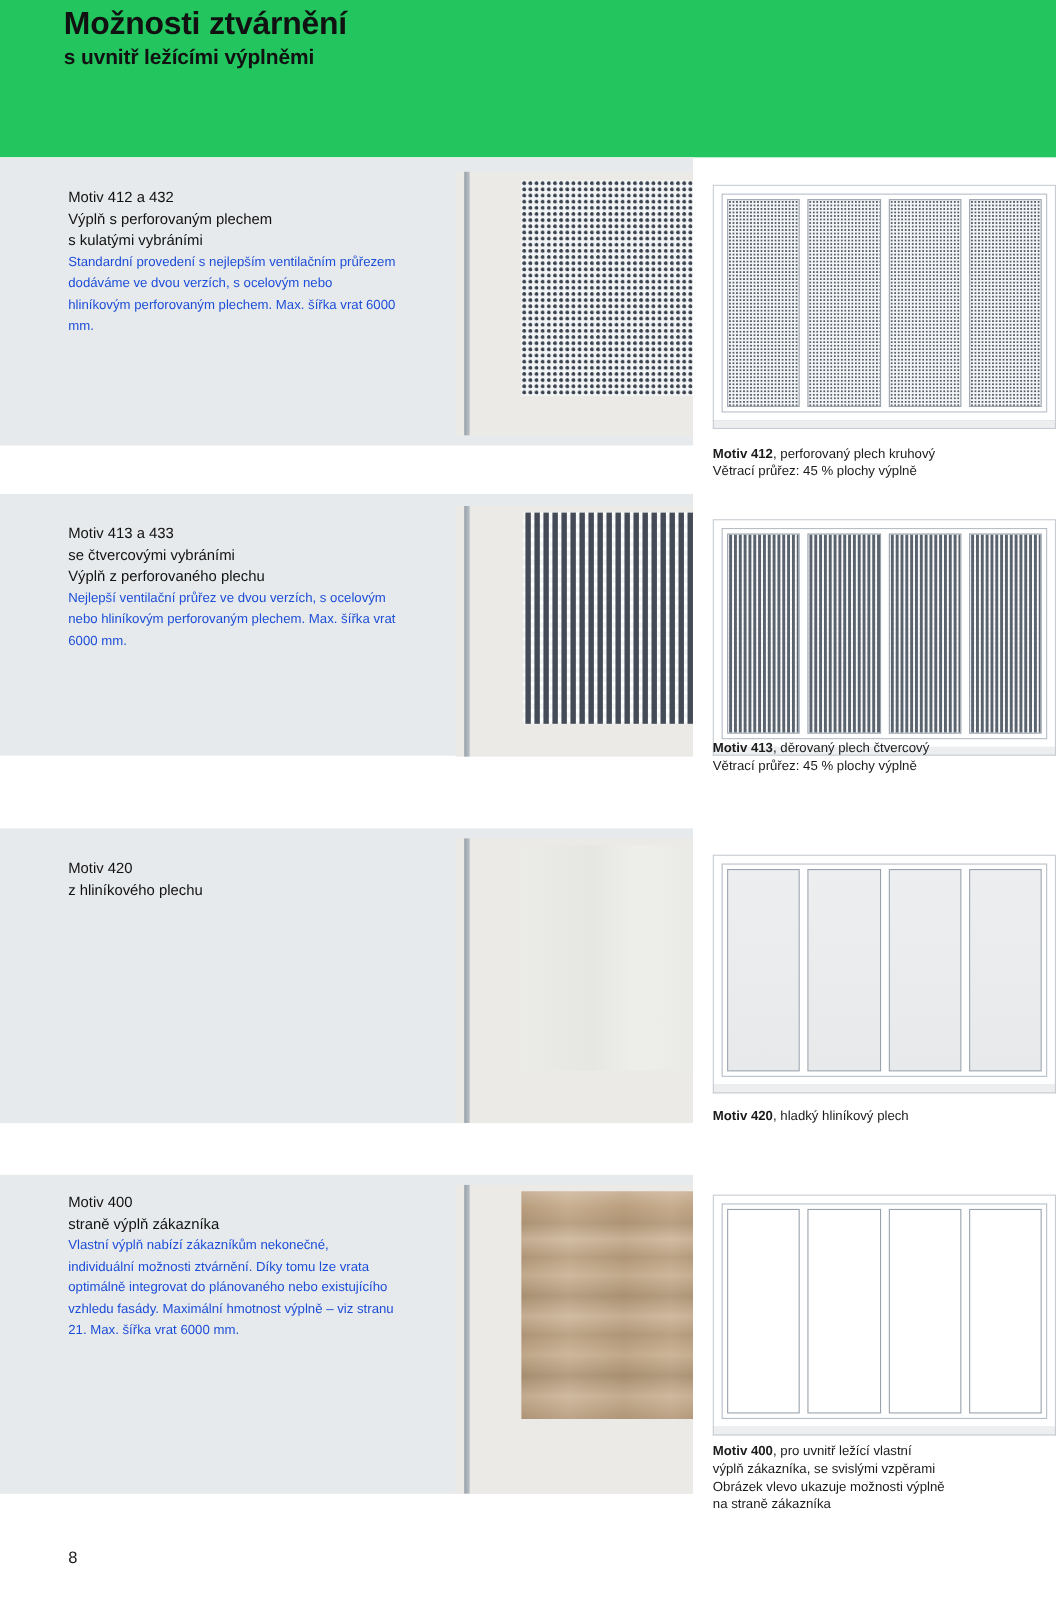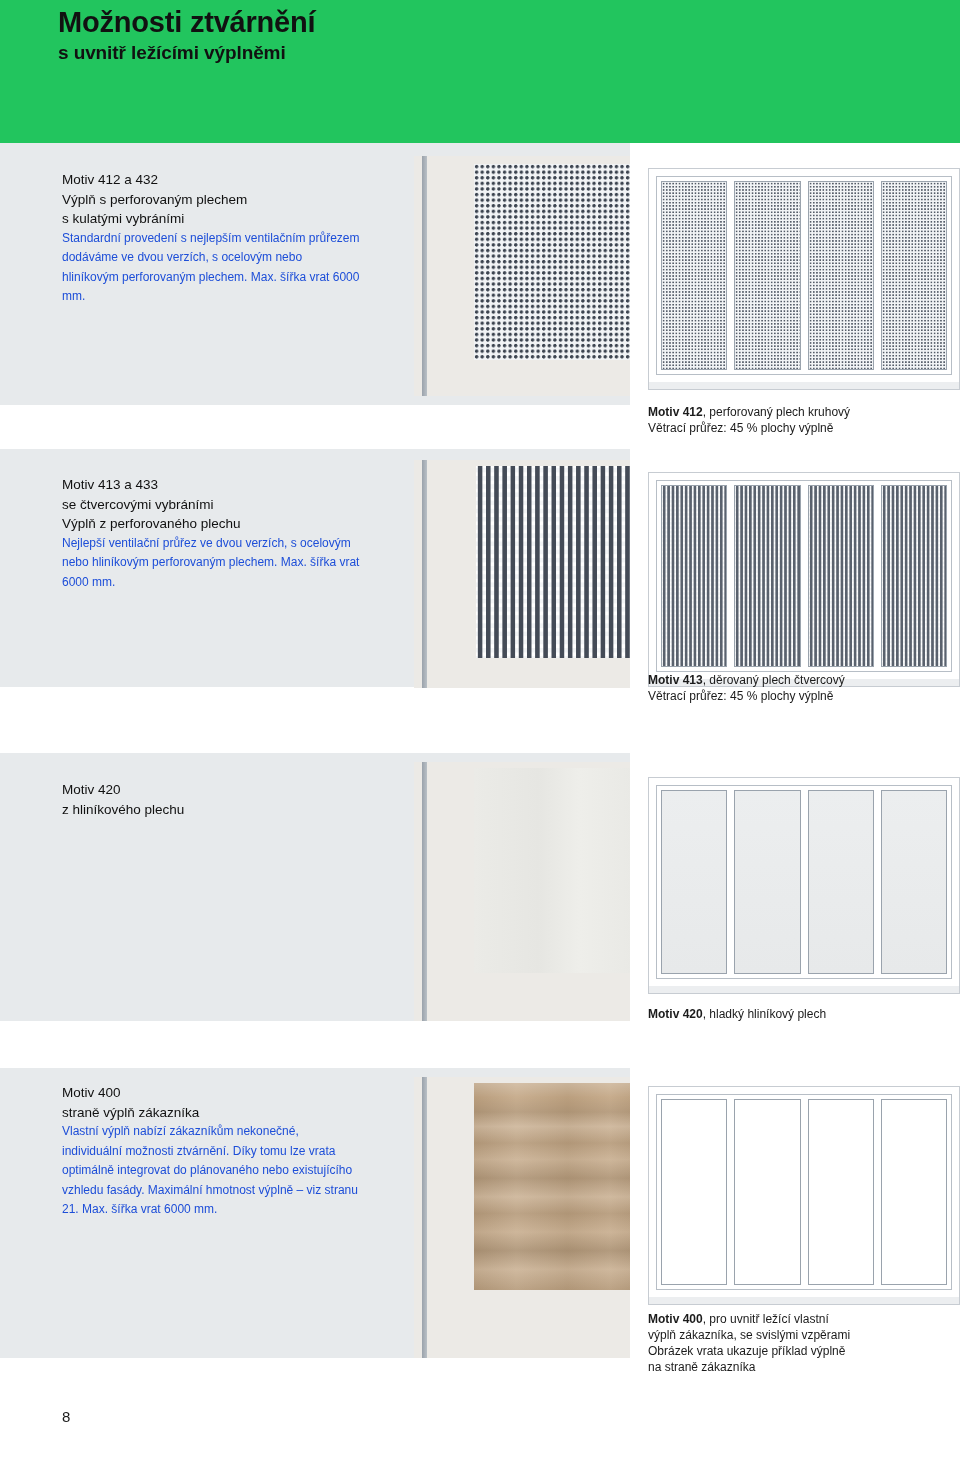--- a/index.html
+++ b/index.html
@@ -257,19 +257,19 @@
       <div class="panel"></div>
     </div>
     <div class="sill"></div>
   </div>
 
   <div class="cap" style="top:1311px;">
     <div>
       <b>Motiv 400</b><span>, pro uvnitř ležící vlastní</span>
     </div>
     <div>výplň zákazníka, se svislými vzpěrami</div>
-    <div>Obrázek vrata ukazuje příklad výplně</div>
+    <div>Obrázek vlevo ukazuje možnosti výplně</div>
     <div>na straně zákazníka</div>
   </div>
 
   <div class="pageno">8</div>
 
 </div>
 
 </body></html>

